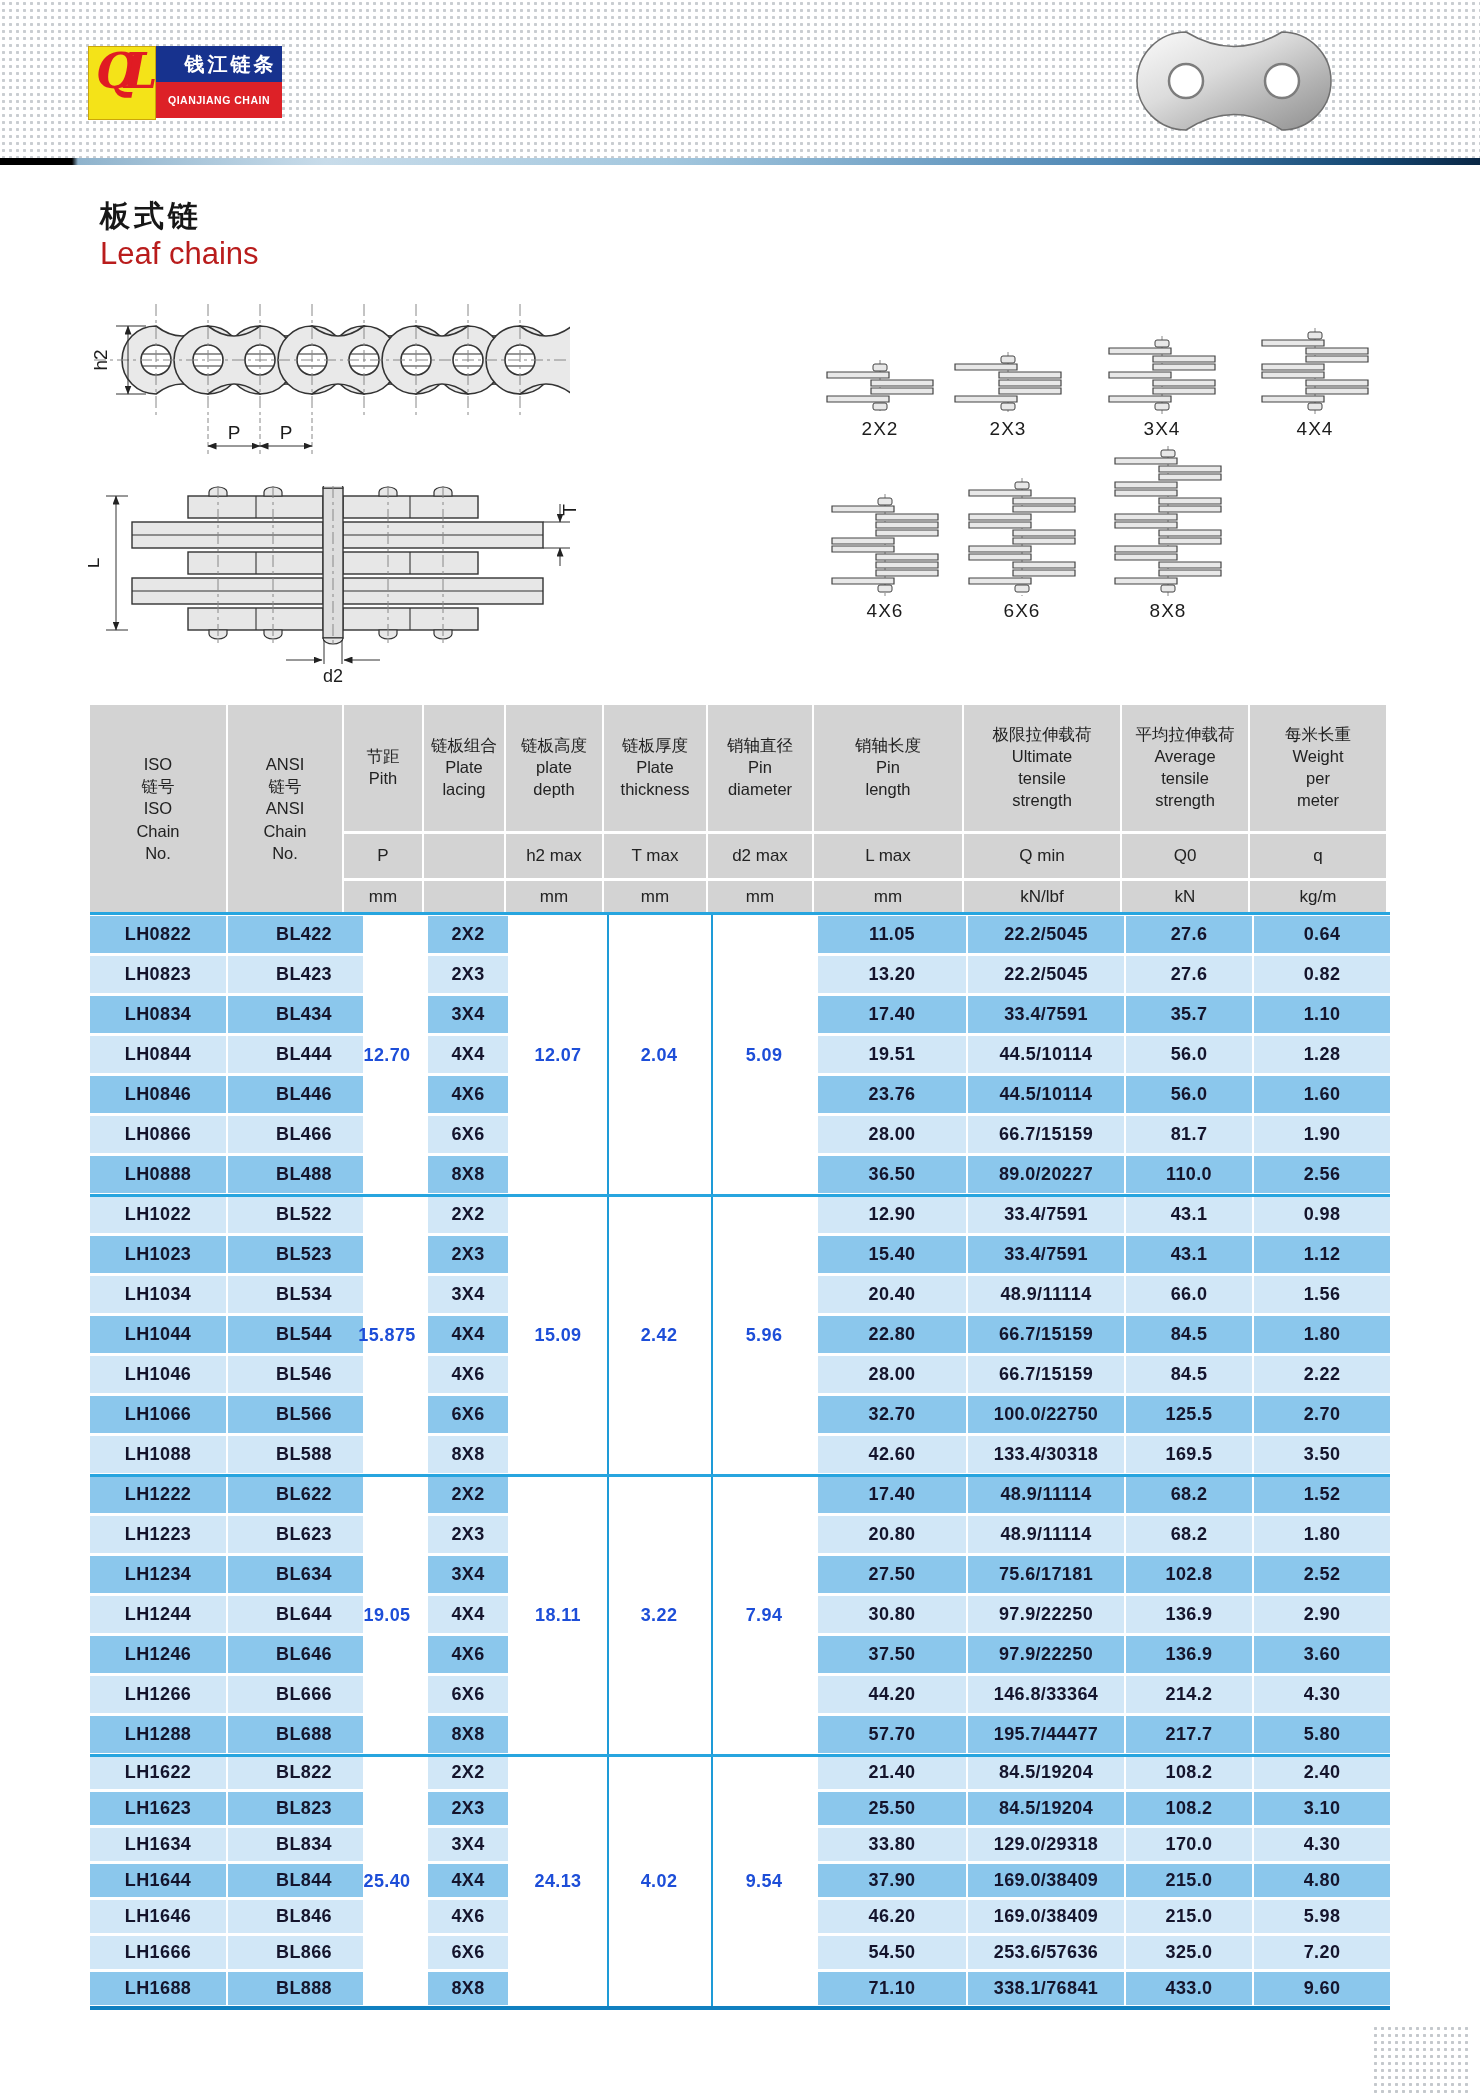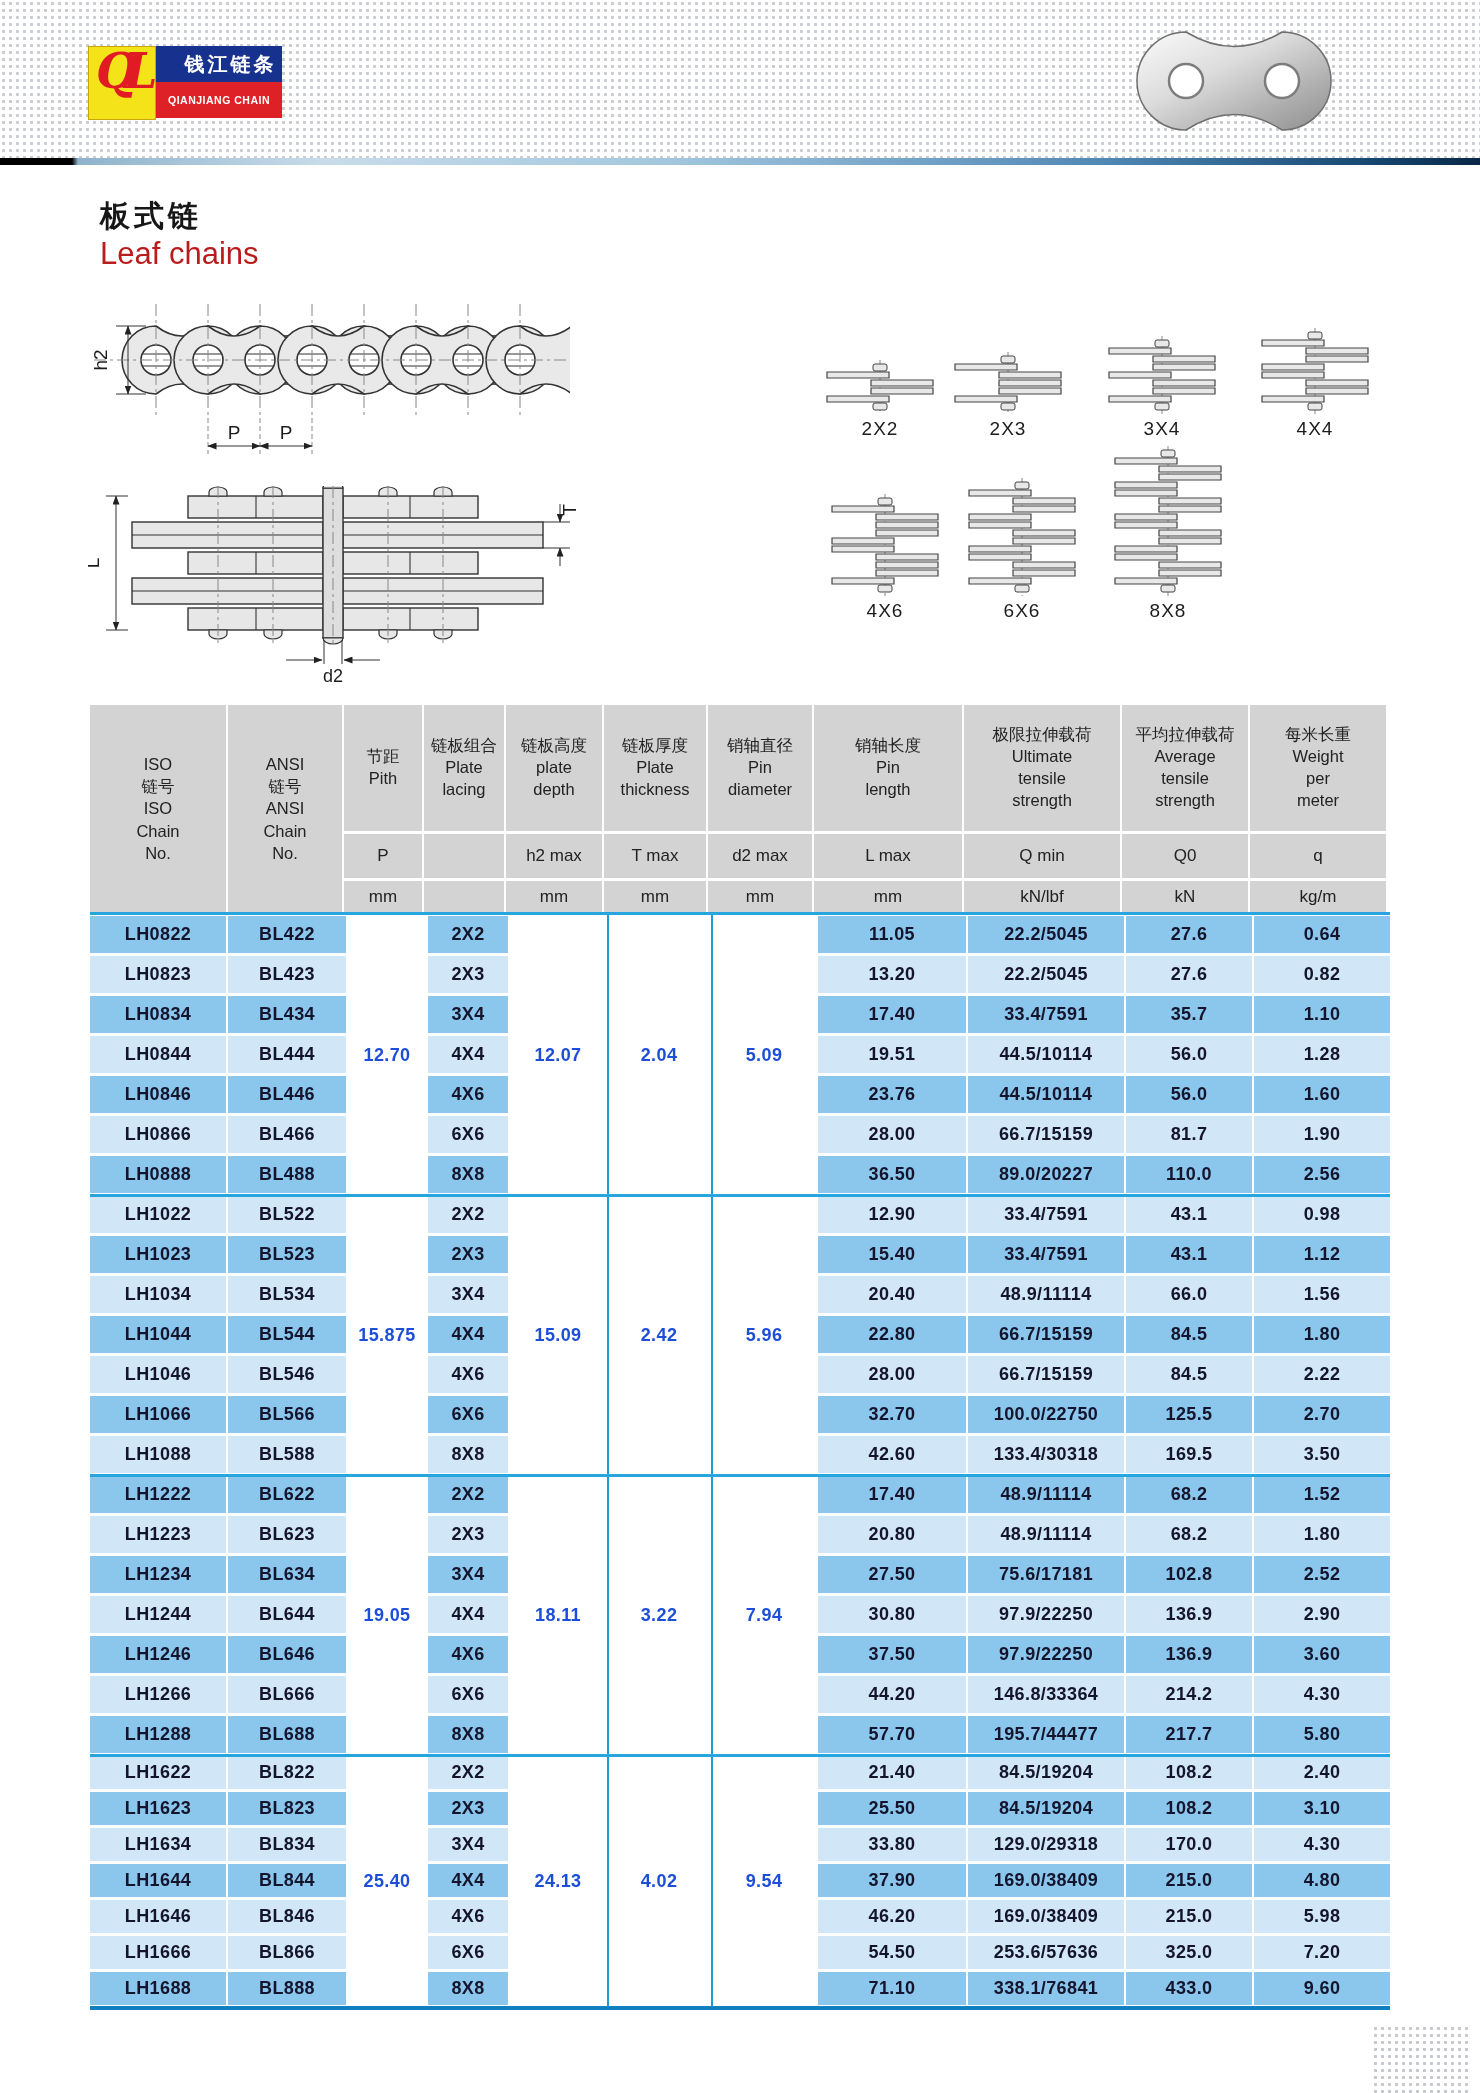--- a/index.html
+++ b/index.html
@@ -41,21 +41,21 @@
   .hcell.r3{height:31px;font-size:17px;}
   
   .tbody{position:absolute;left:90px;top:915px;width:1300px;}
   .trow{position:relative;height:40px;}
   .trow:nth-child(n+22){height:36px;}
   .trow .cell{position:absolute;top:1px;height:37px;display:flex;align-items:center;justify-content:center;
     font-size:18px;font-weight:700;color:#14142c;letter-spacing:.4px;}
   .trow:nth-child(n+22) .cell{height:33px;}
   .trow[data-shade="dark"] .cell{background:#8bc7ec;}
   .trow[data-shade="light"] .cell{background:#d1e7f7;}
-  .c-iso{left:0;width:136px;} .c-ansi{left:138px;width:118px;} .c-lac{left:338px;width:80px;}
+  .c-iso{left:0;width:136px;} .c-ansi{left:138px;width:118px;padding-left:17px;} .c-lac{left:338px;width:80px;}
   .c-len{left:728px;width:148px;} .c-qmin{left:878px;width:156px;} .c-q0{left:1036px;width:126px;}
   .c-w{left:1164px;width:136px;}
   
   .mval{position:absolute;height:24px;display:flex;align-items:center;justify-content:center;
     font-size:18px;font-weight:700;color:#1d4ed8;letter-spacing:.4px;}
   
   .vline{position:absolute;top:915px;height:1092px;width:2px;background:#1e9bd7;}
   .hline{position:absolute;left:90px;width:1300px;height:3px;background:#27a5df;}
   .hline.bottom{height:4px;background:#1180c0;}
   

